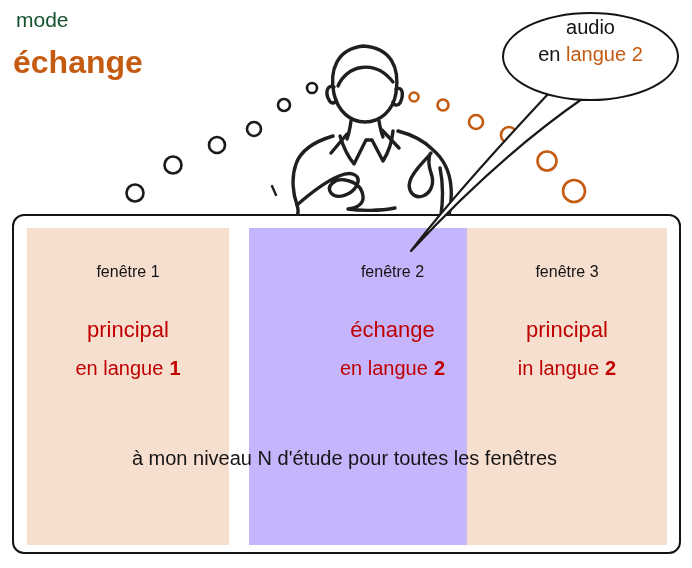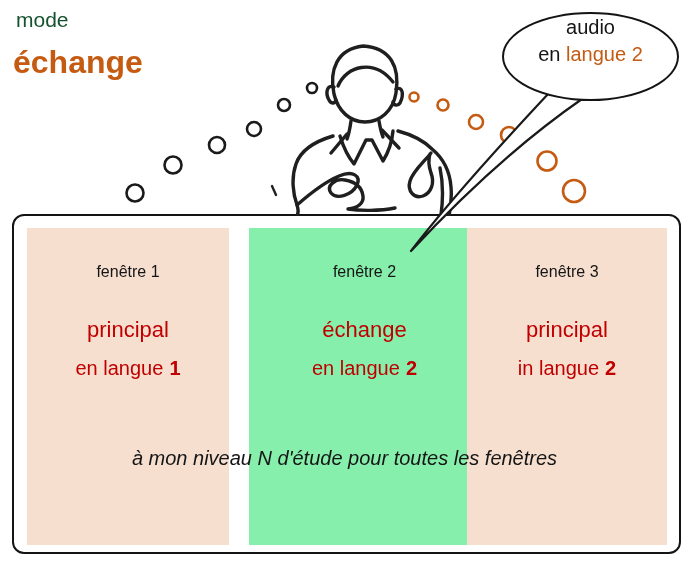--- a/index.html
+++ b/index.html
@@ -50,21 +50,21 @@
     z-index: 1;
   }
   .window-col {
     position: absolute;
     top: 228px;
     height: 317px;
     z-index: 2;
     text-align: center;
   }
   .col-1 { left: 27px;  width: 202px; background: #f7dfd0; }
-  .col-2 { left: 249px; width: 231px; background: #86efac; }
+  .col-2 { left: 249px; width: 231px; background: #c4b5fd; padding-left: 28px; }
   .col-3 { left: 467px; width: 200px; background: #f7dfd0; }
 
   .w-name {
     margin-top: 32px;
     font-size: 16px;
     line-height: 23px;
     color: #151515;
   }
   .w-role {
     margin-top: 34px;
@@ -86,21 +86,20 @@
 
   .footer-note {
     position: absolute;
     left: 12px; top: 446px;
     width: 665px;
     text-align: center;
     font-size: 20px;
     line-height: 24px;
     color: #151515;
     z-index: 4;
-    font-style: italic;
   }
 
   
   .speech-bubble {
     position: absolute;
     left: 502px; top: 12px;
     width: 173px; height: 85px;
     background: #ffffff;
     border: 2.5px solid #141414;
     border-radius: 50%;

